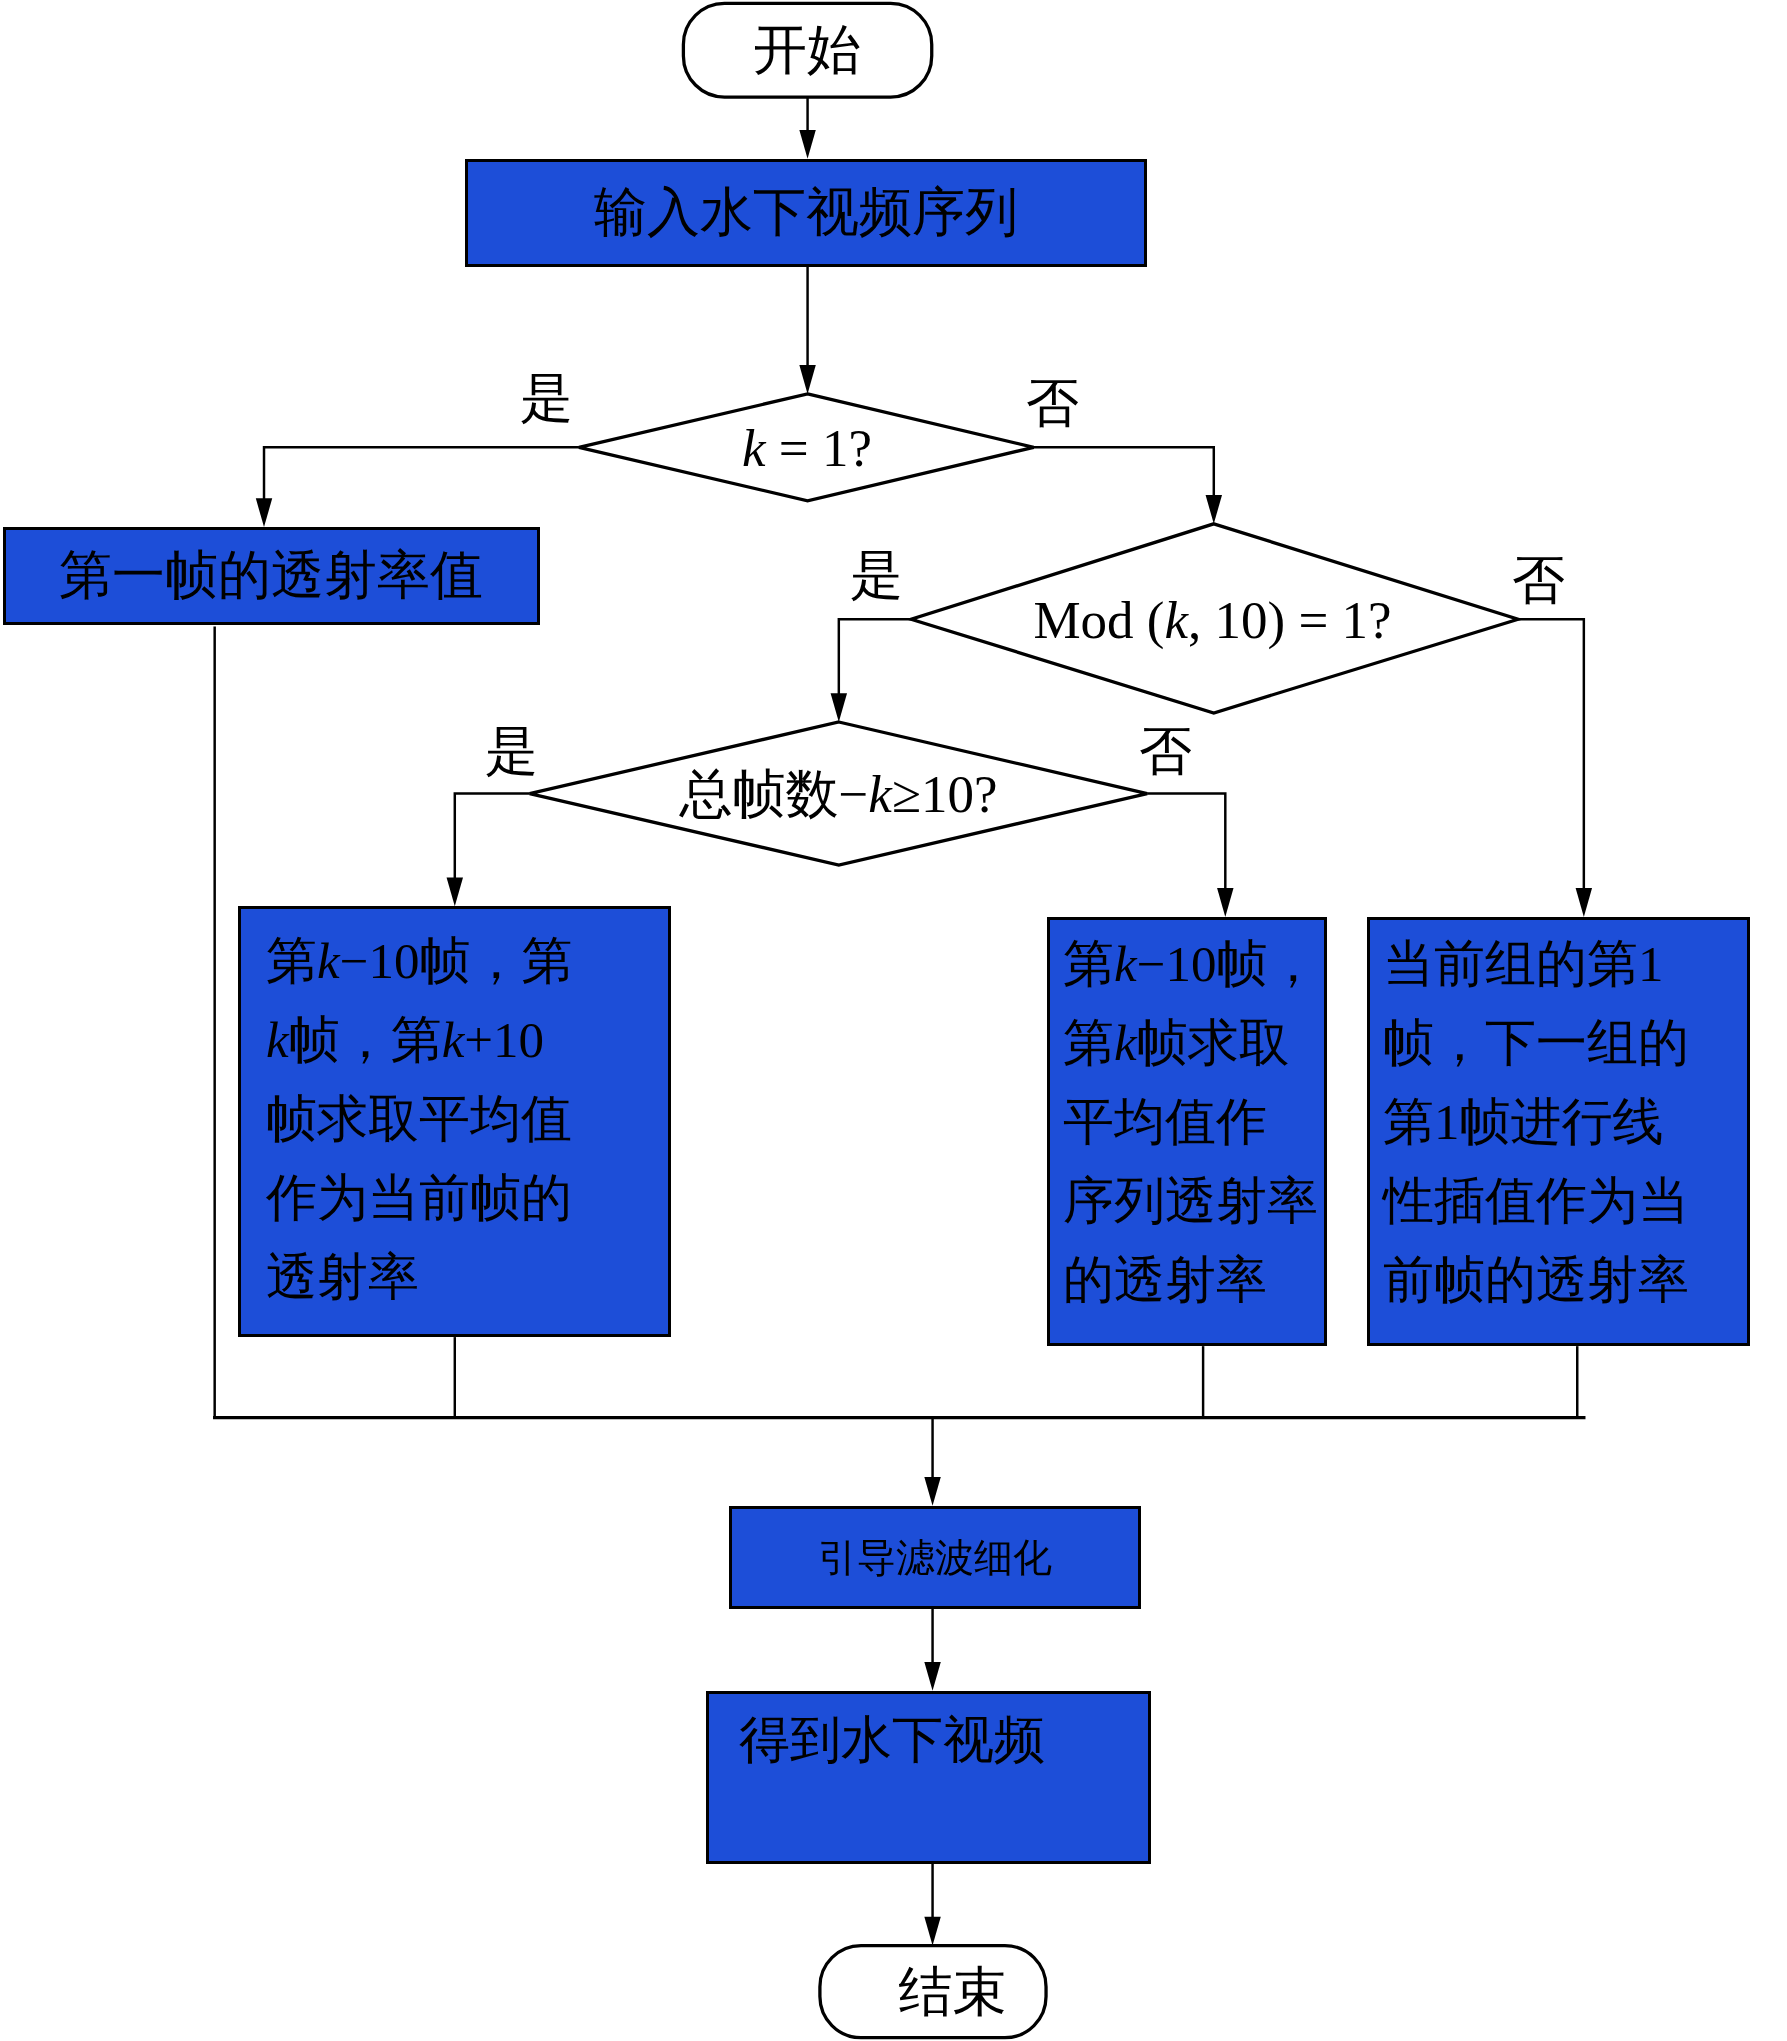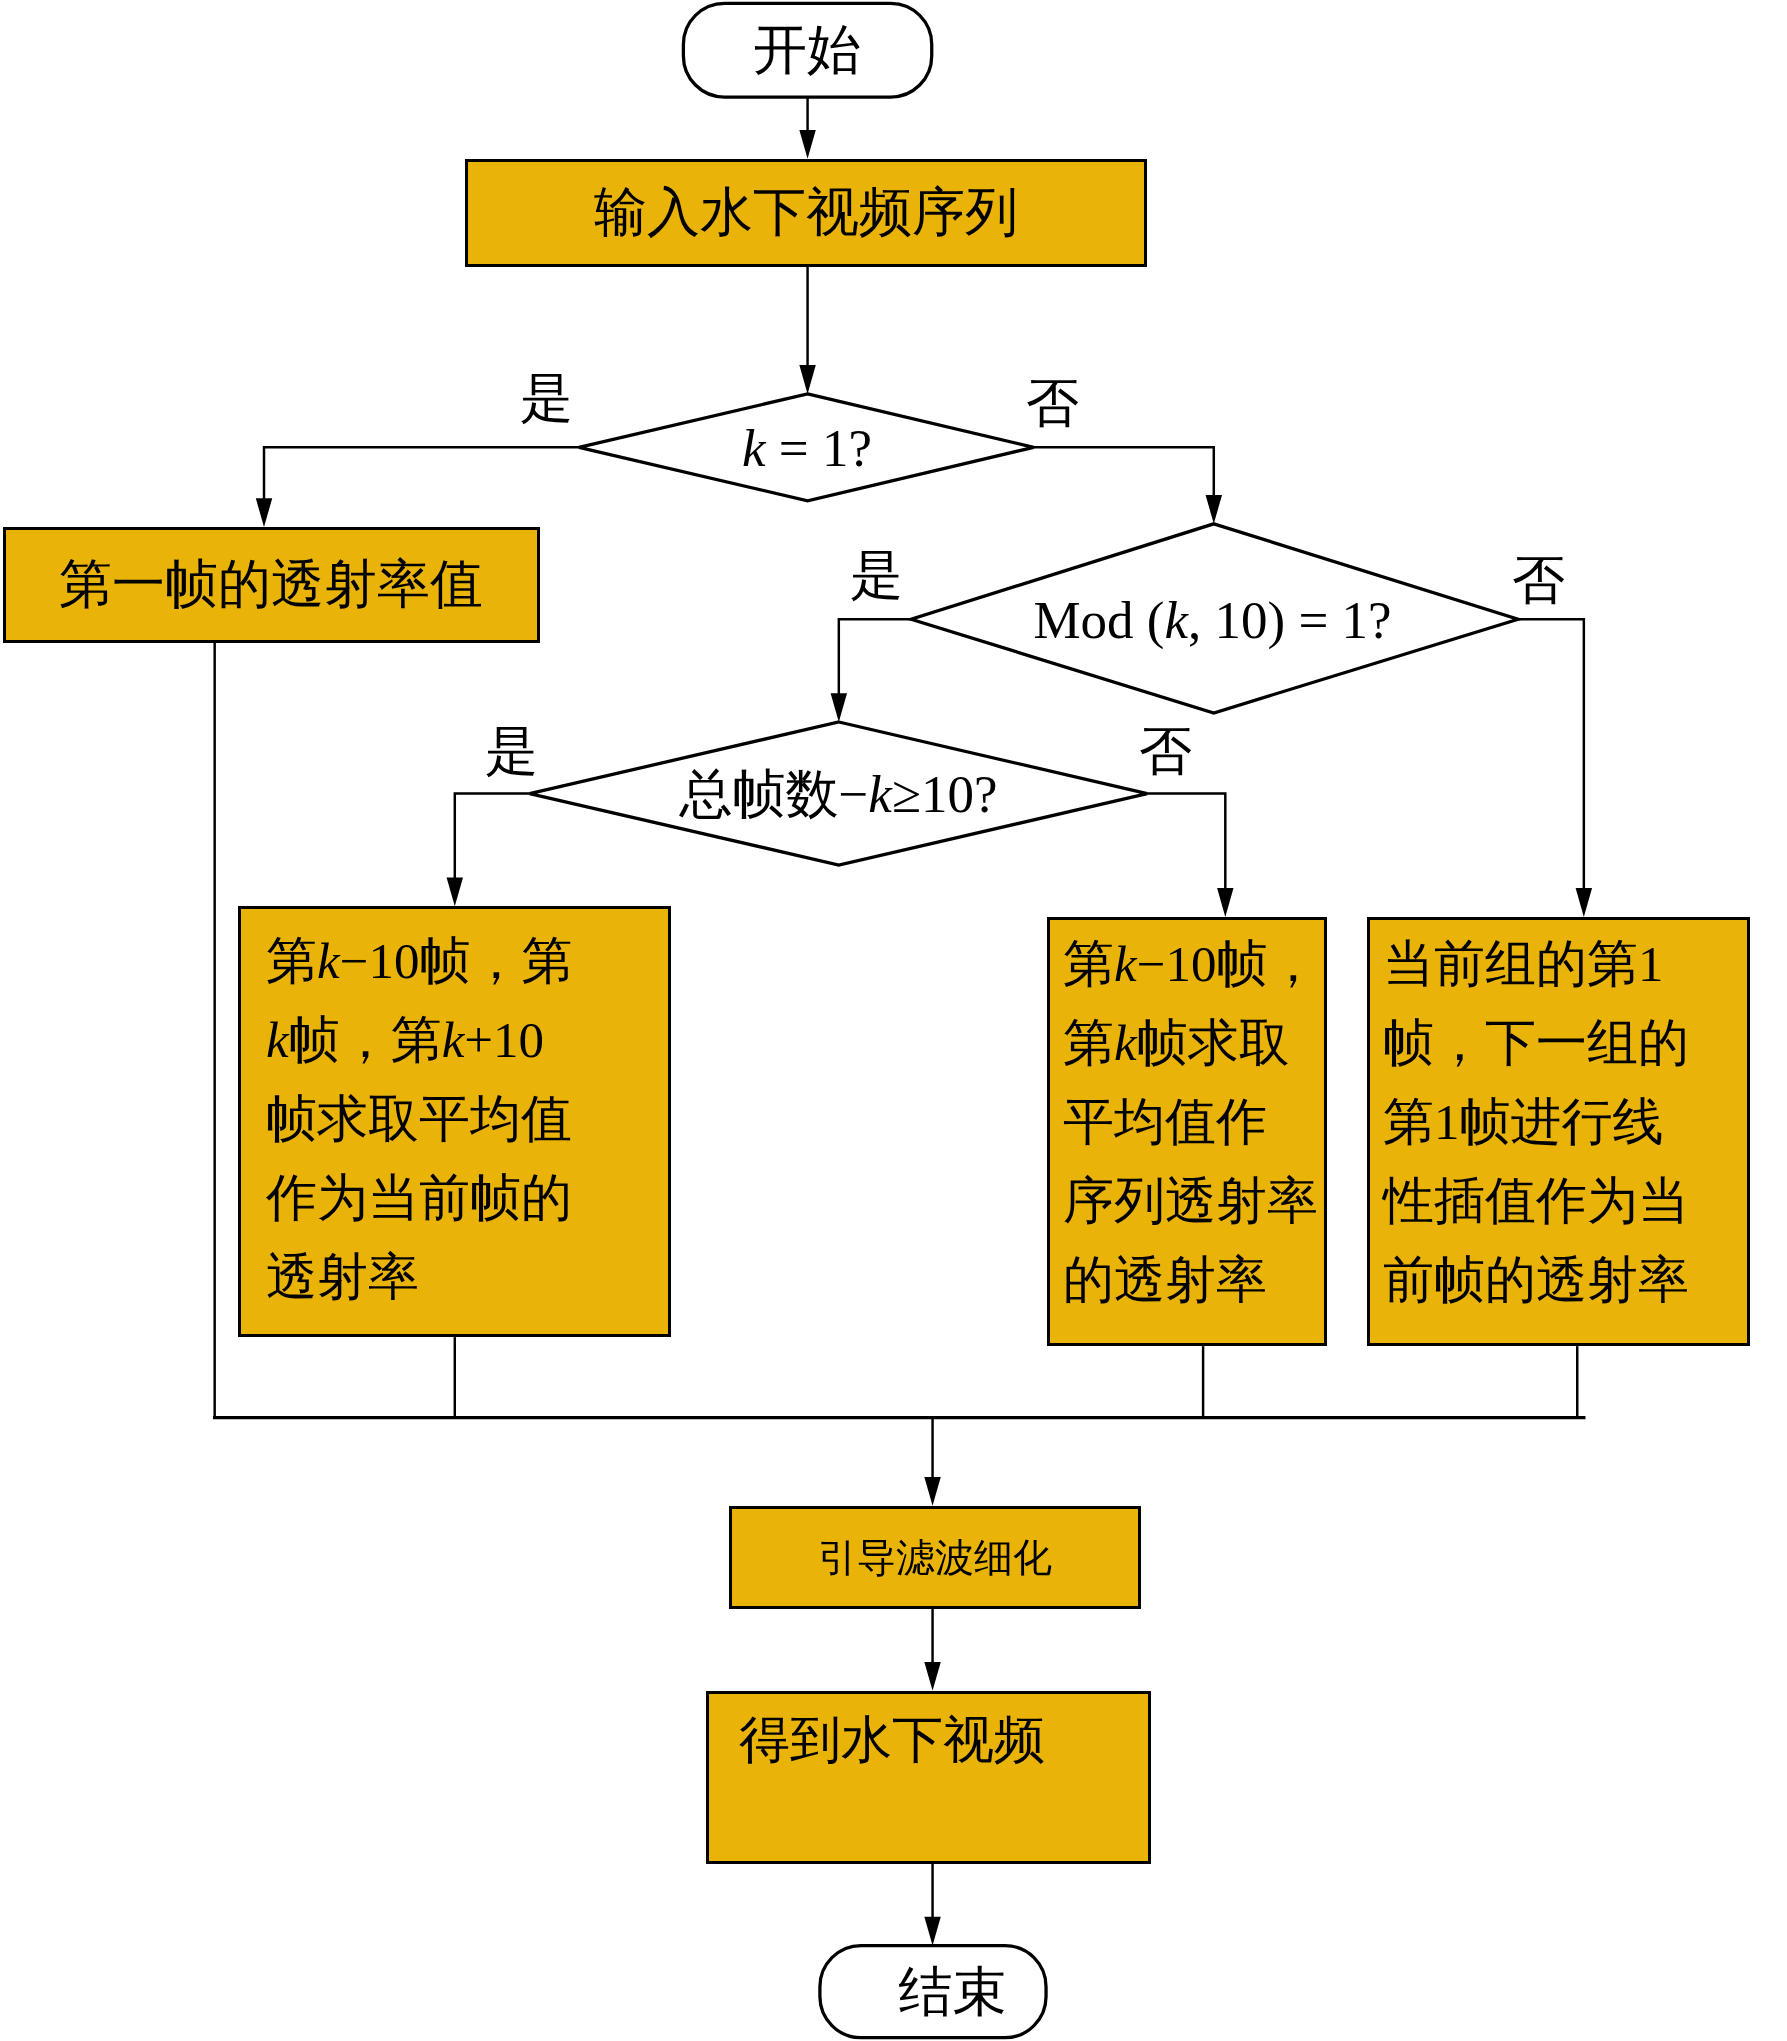--- a/index.html
+++ b/index.html
@@ -1,20 +1,20 @@
 <!DOCTYPE html>
 <html style="font-size:13px"><head>
 <meta charset="utf-8">
 <style>
   html, body { margin:0; padding:0; background:#ffffff; }
   body { width:1787px; height:2041px; position:relative; overflow:hidden;
          font-family:"Liberation Serif","DejaVu Serif",serif; color:#000; }
   svg#flow { position:absolute; left:0; top:0; }
   .lbl { position:absolute; font-size:53px; line-height:1; white-space:nowrap; }
-  .box { position:absolute; box-sizing:border-box; border:3.3px solid #000; background:#eab308; }
+  .box { position:absolute; box-sizing:border-box; border:3.3px solid #000; background:#1d4ed8; }
   .boxtext { position:absolute; font-size:51px; line-height:79px; }
   .center { display:flex; align-items:center; justify-content:center; text-align:right; }
   .ital { font-style:italic; }
 </style>
 </head>
 <body>
 
 <svg id="flow" width="1787" height="2041" viewBox="0 0 2173 2482">
   <defs>
     <marker id="arr" markerWidth="10" markerHeight="24" refX="5" refY="24" orient="auto" markerUnits="userSpaceOnUse" viewBox="0 0 10 24">
@@ -81,21 +81,21 @@
   <span style="font-size:53px;">输入水下视频序列</span>
 </div>
 
 <div class="lbl center" style="left:674px; top:419px; width:266px; height:58px;">
   <span class="ital">k</span>
   <span style="white-space:pre;"> = 1?</span>
 </div>
 <div class="lbl" style="left:520px; top:372px;">是</div>
 <div class="lbl" style="left:1026px; top:377px;">否</div>
 
-<div class="box center" style="left:2.5px; top:527px; width:537px; height:116px;">
+<div class="box center" style="left:2.5px; top:527px; width:537px; height:98px;">
   <span style="font-size:53px;">第一帧的透射率值</span>
 </div>
 
 <div class="lbl center" style="left:970px; top:591px; width:485px; height:59px;">
   <span style="white-space:pre;">Mod (</span>
     <span class="ital">k</span>
     <span style="white-space:pre;">, 10) = 1?</span>
 </div>
 <div class="lbl" style="left:850px; top:549px;">是</div>
 <div class="lbl" style="left:1512px; top:554px;">否</div>

